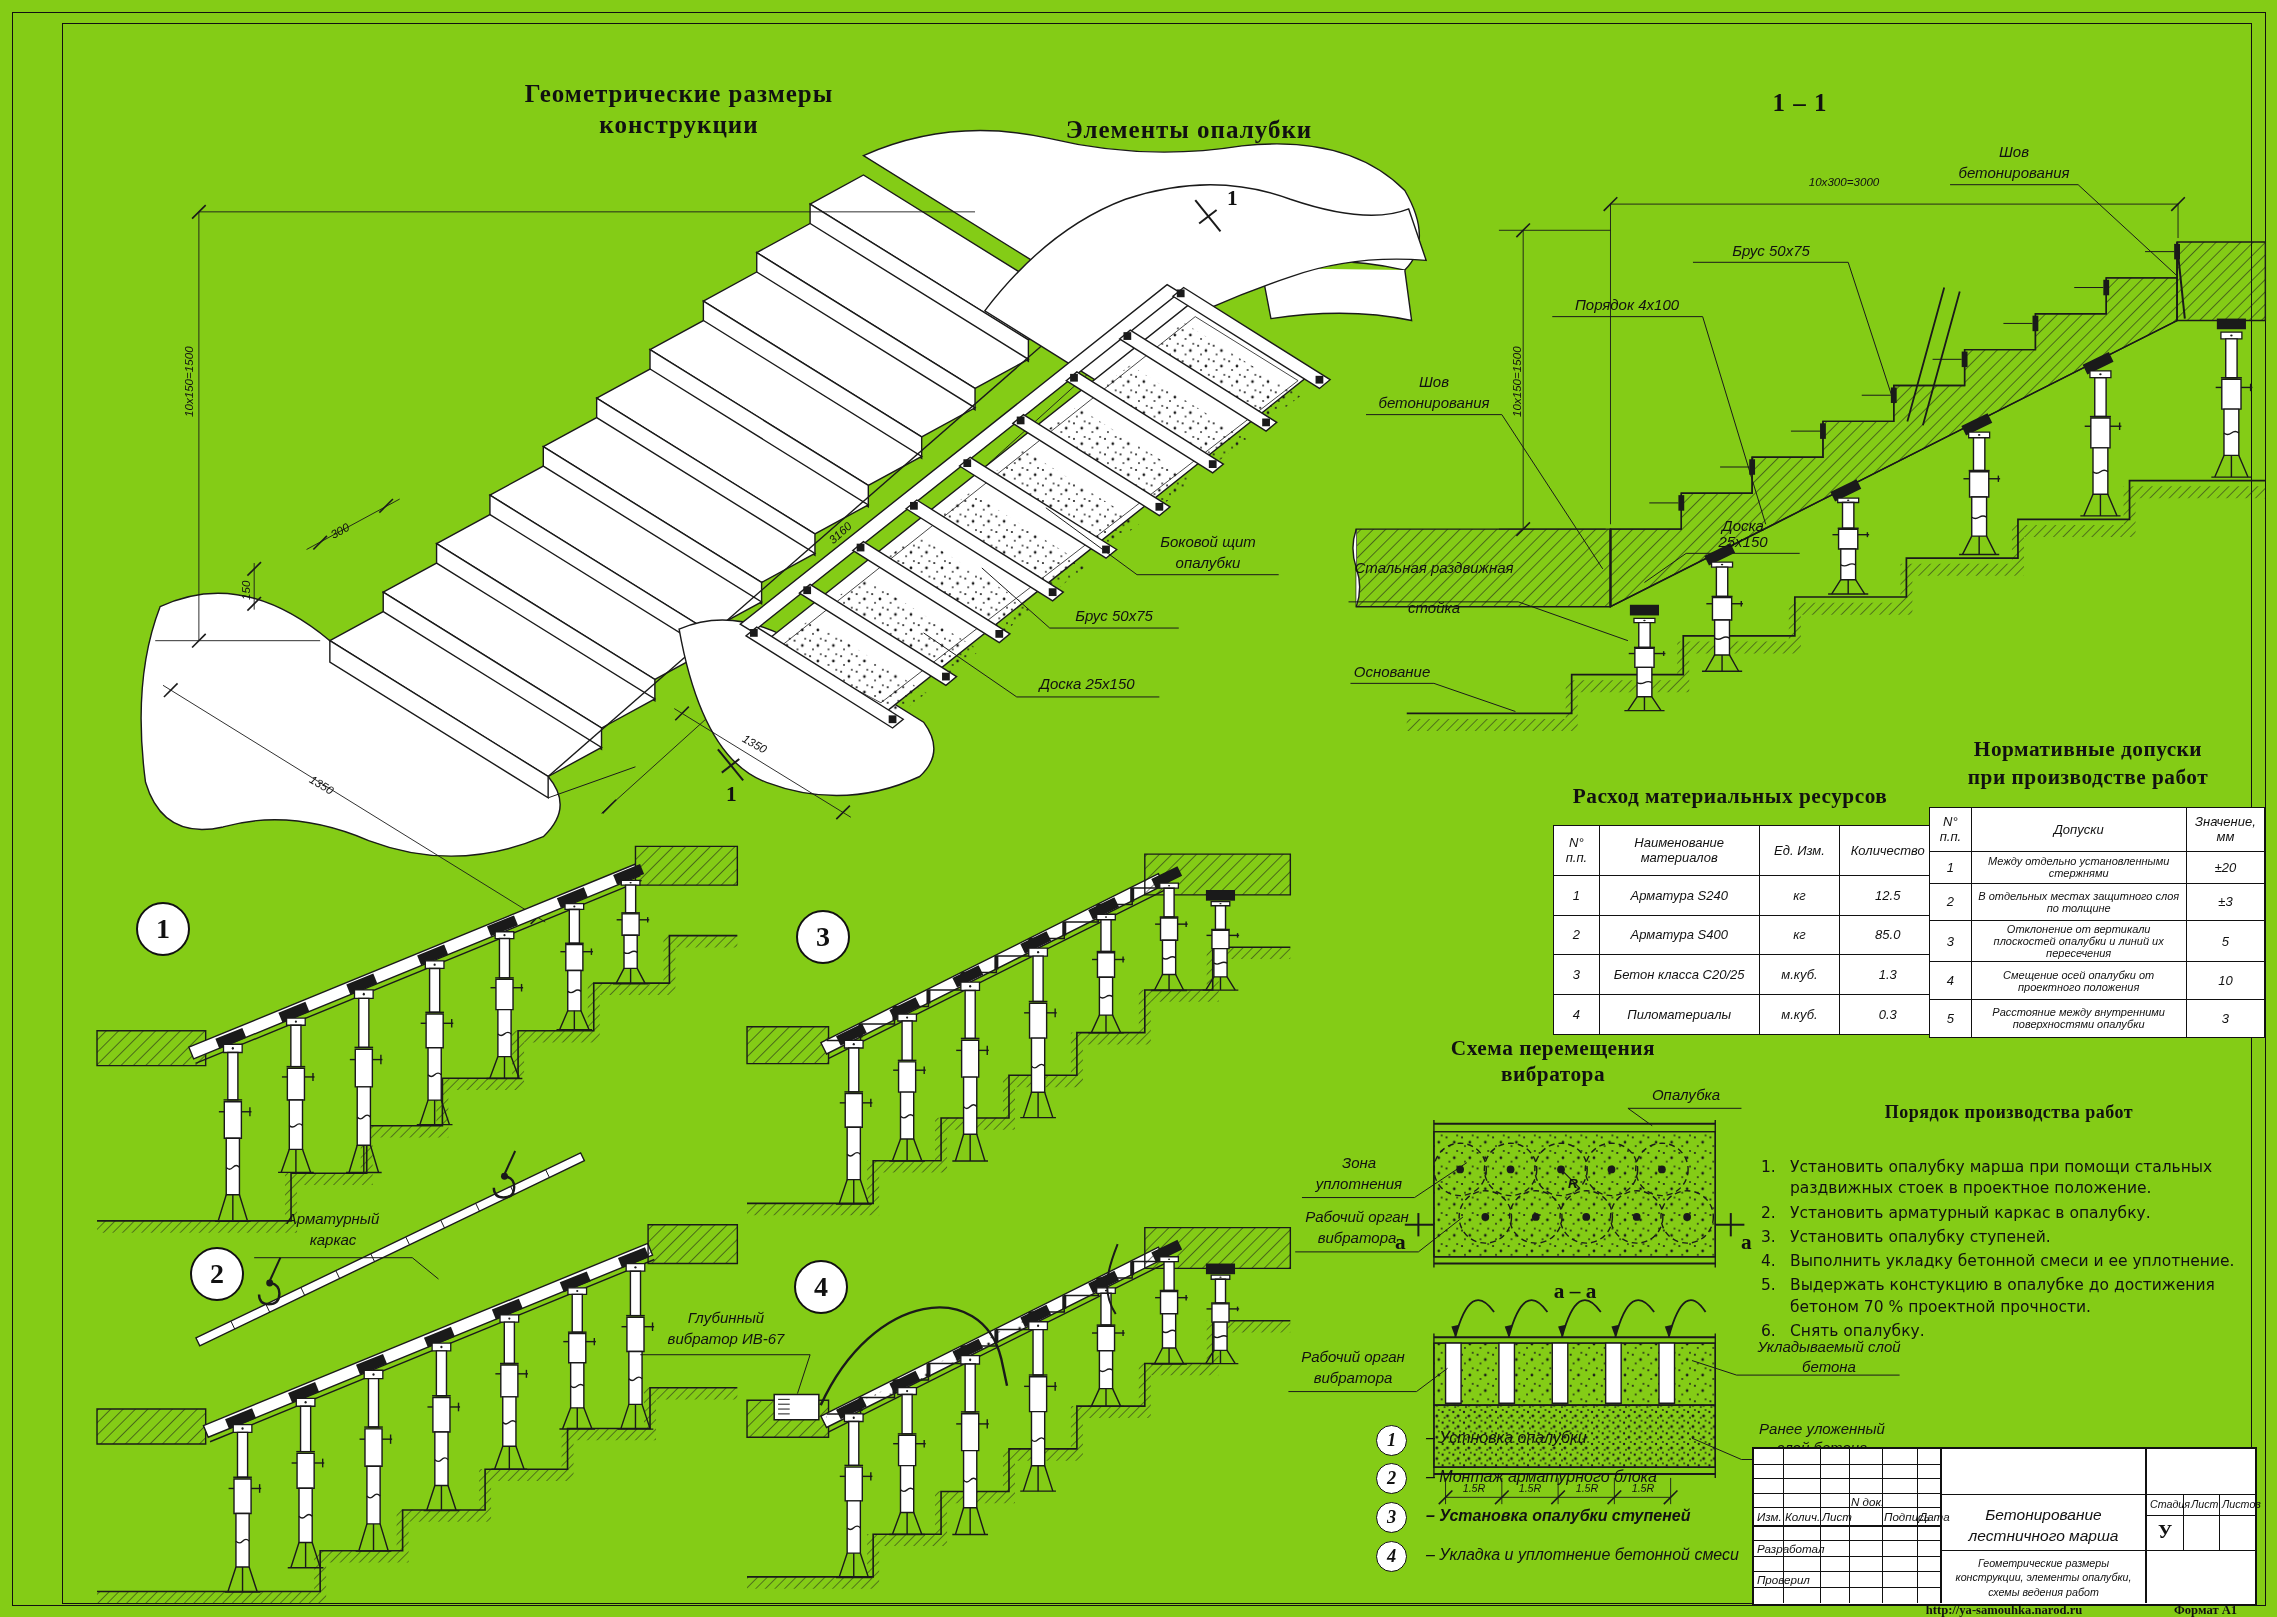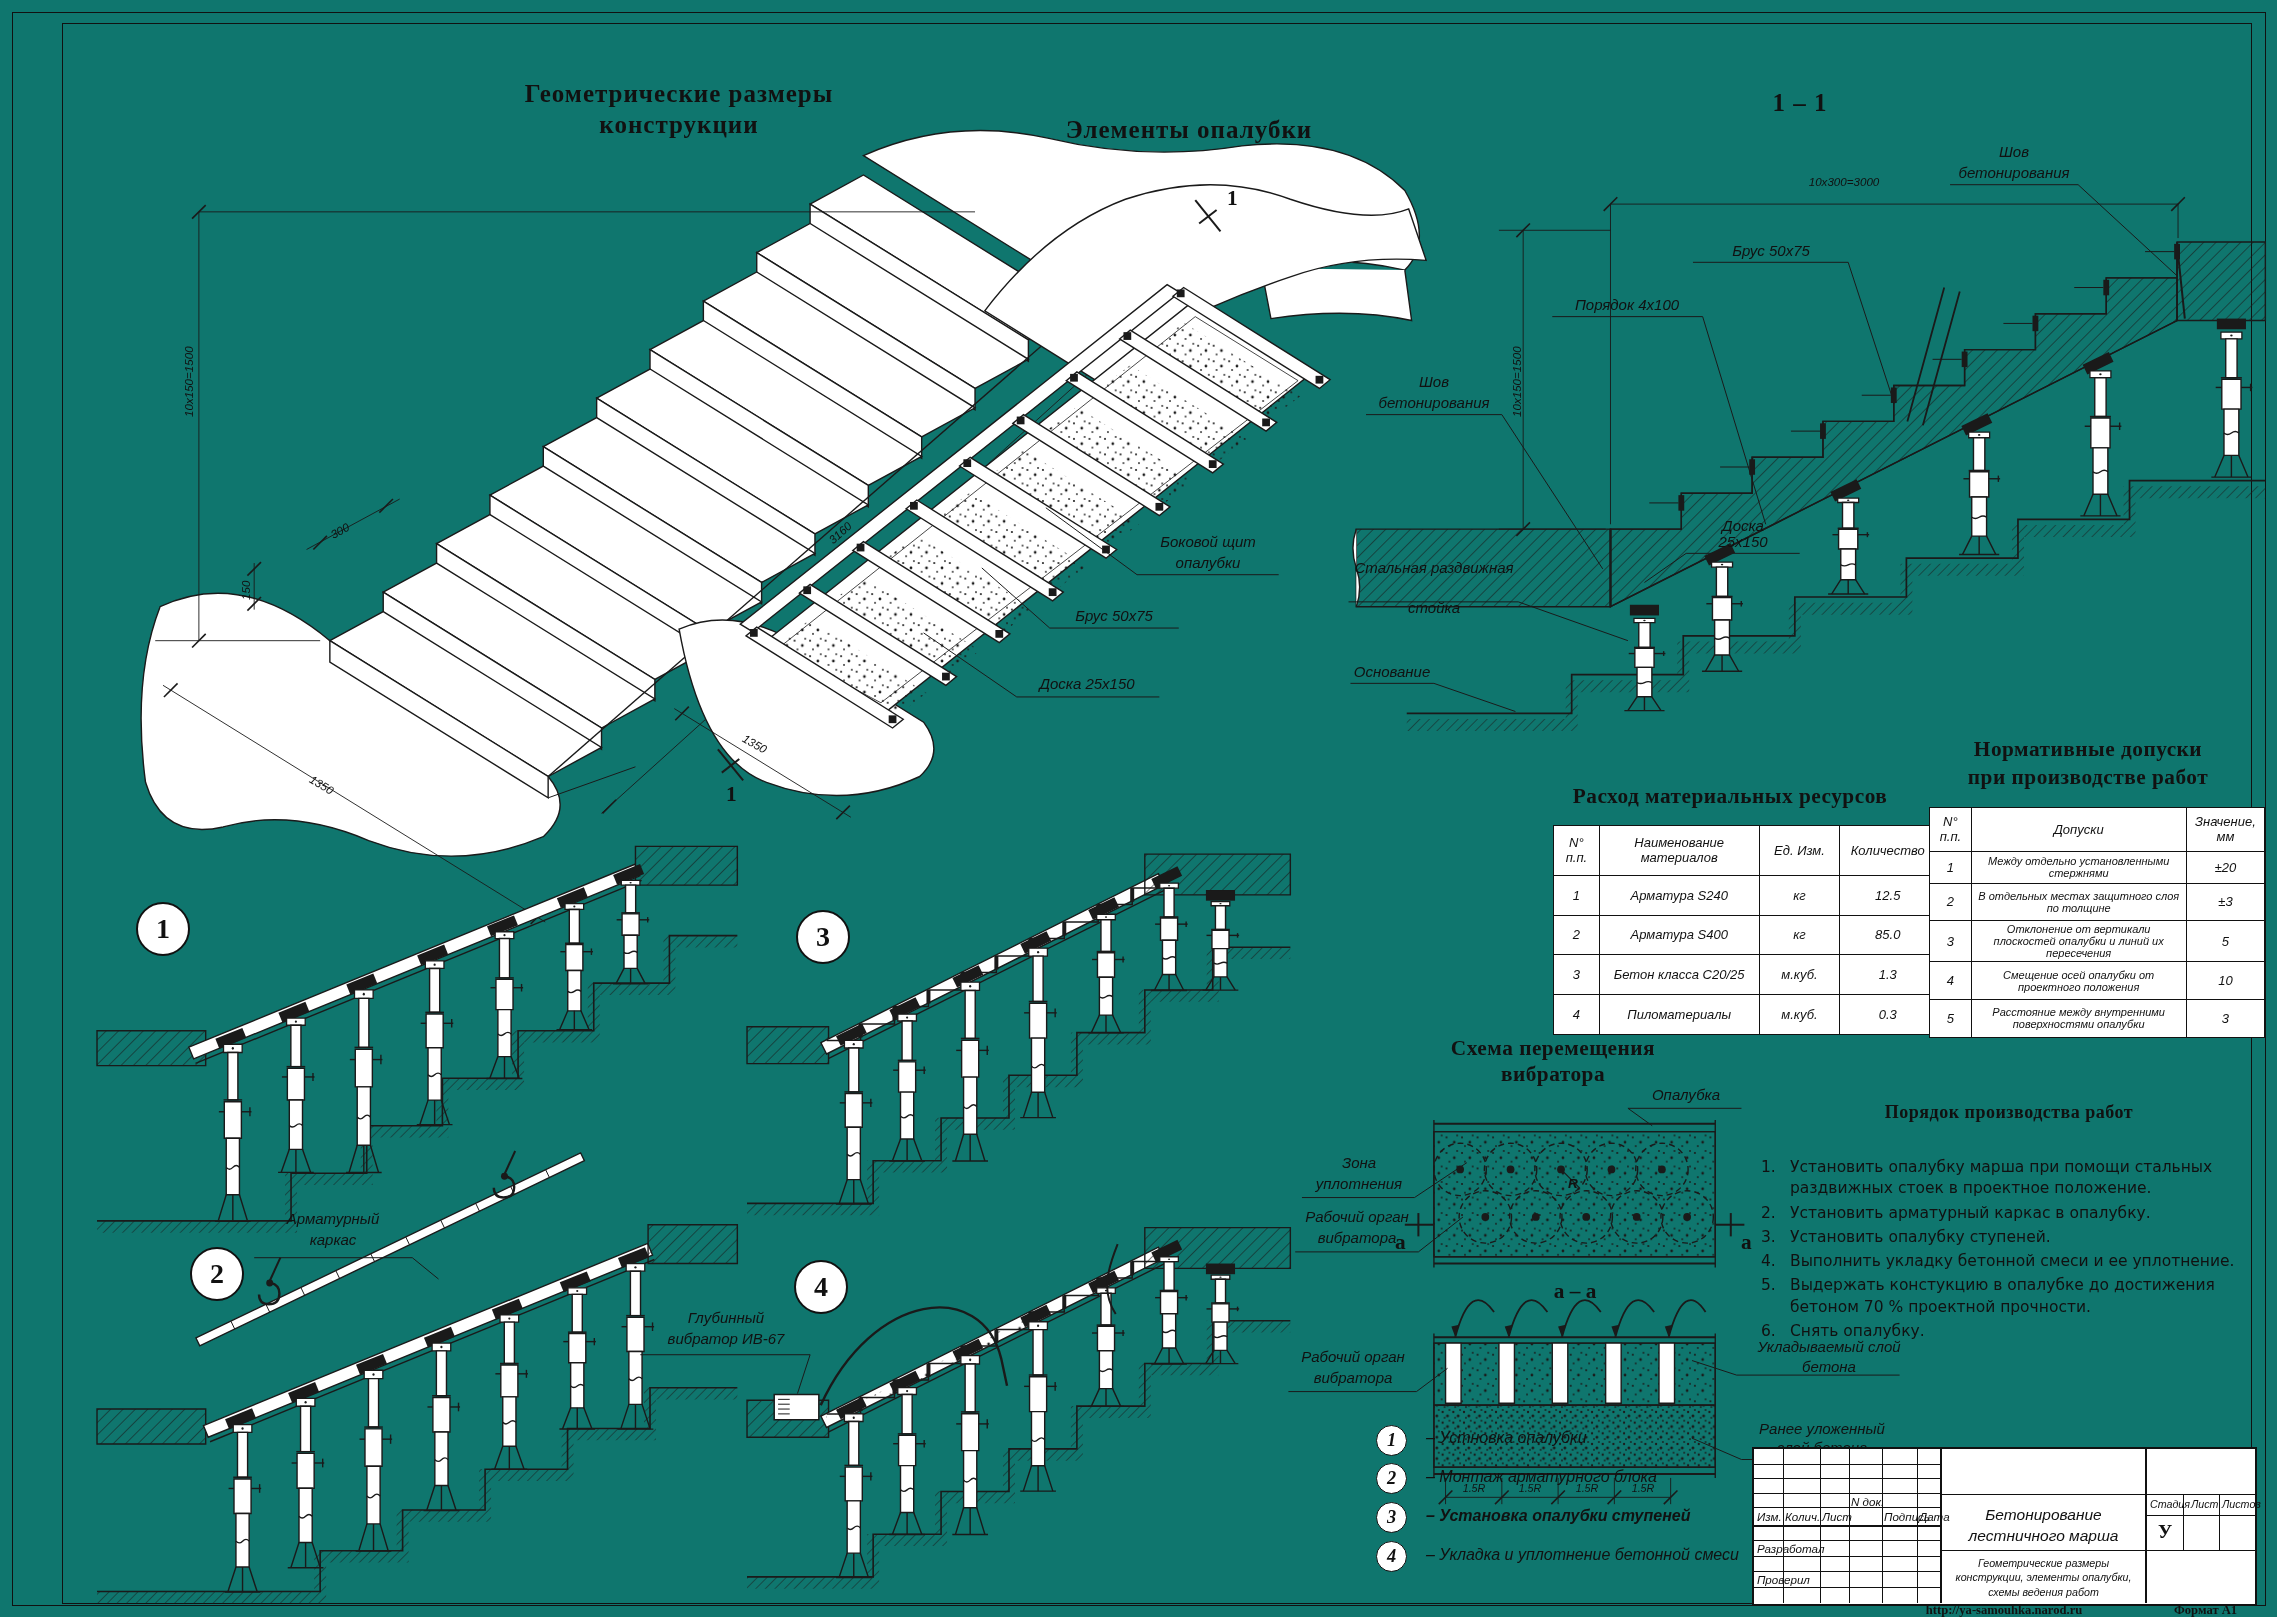--- a/index.html
+++ b/index.html
@@ -1,16 +1,16 @@
 <!DOCTYPE html>
 <html><head>
 <meta charset="utf-8">
 <style>
   html,body{margin:0;padding:0;background:#e8e8e8;}
-  .sheet{position:relative;width:2277px;height:1618px;background:#0f766e;overflow:hidden;
+  .sheet{position:relative;width:2277px;height:1618px;background:#84cc16;overflow:hidden;
          font-family:"Liberation Sans",sans-serif;color:#111;}
   .outer{position:absolute;left:11.6px;top:11.6px;width:2252px;height:1592px;border:1.9px solid #111;}
   .frame{position:absolute;left:62px;top:23px;width:2188px;height:1579px;border:1.9px solid #111;}
   svg.lw{position:absolute;left:0;top:0;z-index:1;}
   svg.lw *{vector-effect:non-scaling-stroke;}
   .h1{position:absolute;z-index:3;font:bold 25px "Liberation Serif",serif;letter-spacing:1px;
       text-align:center;white-space:nowrap;transform:translateX(-50%);}
   .h2{position:absolute;z-index:3;font:bold 21.3px "Liberation Serif",serif;letter-spacing:0.5px;
       text-align:center;white-space:nowrap;transform:translateX(-50%);}
   .lbl{position:absolute;z-index:3;font:italic 15px "Liberation Sans",sans-serif;

